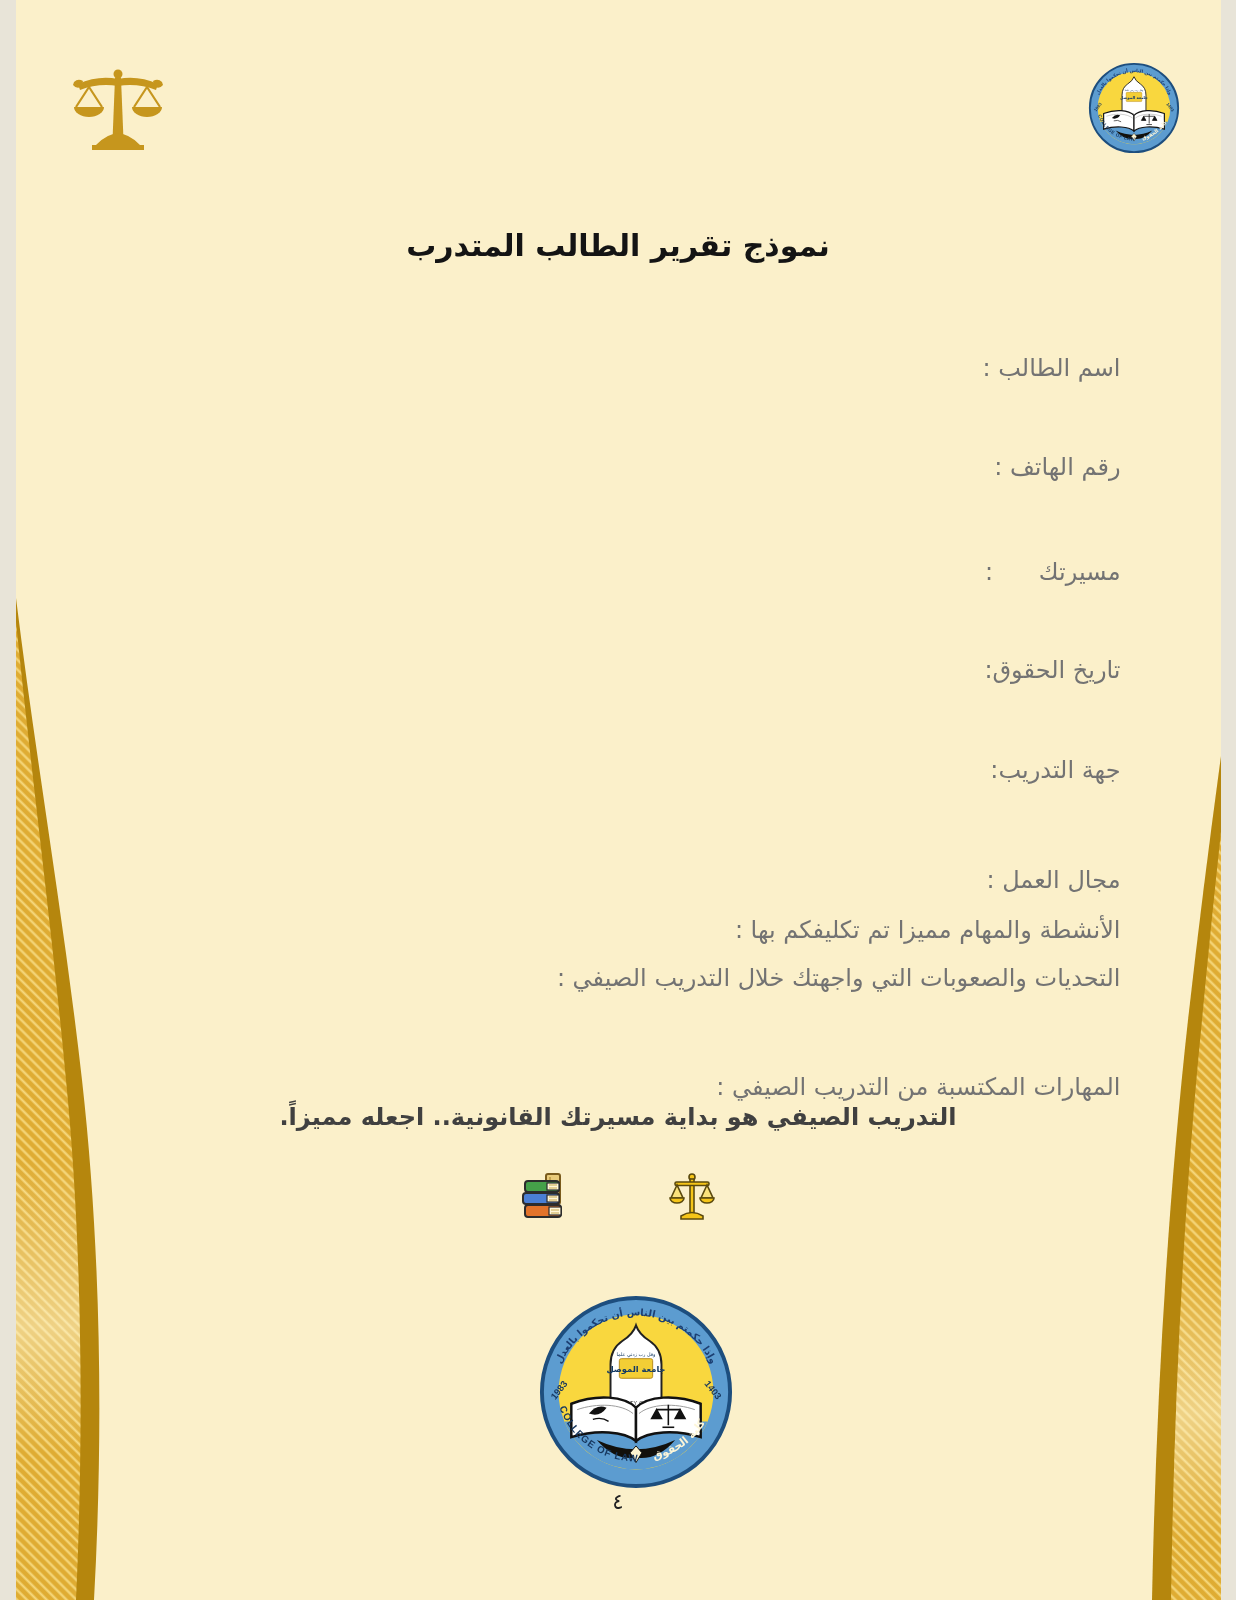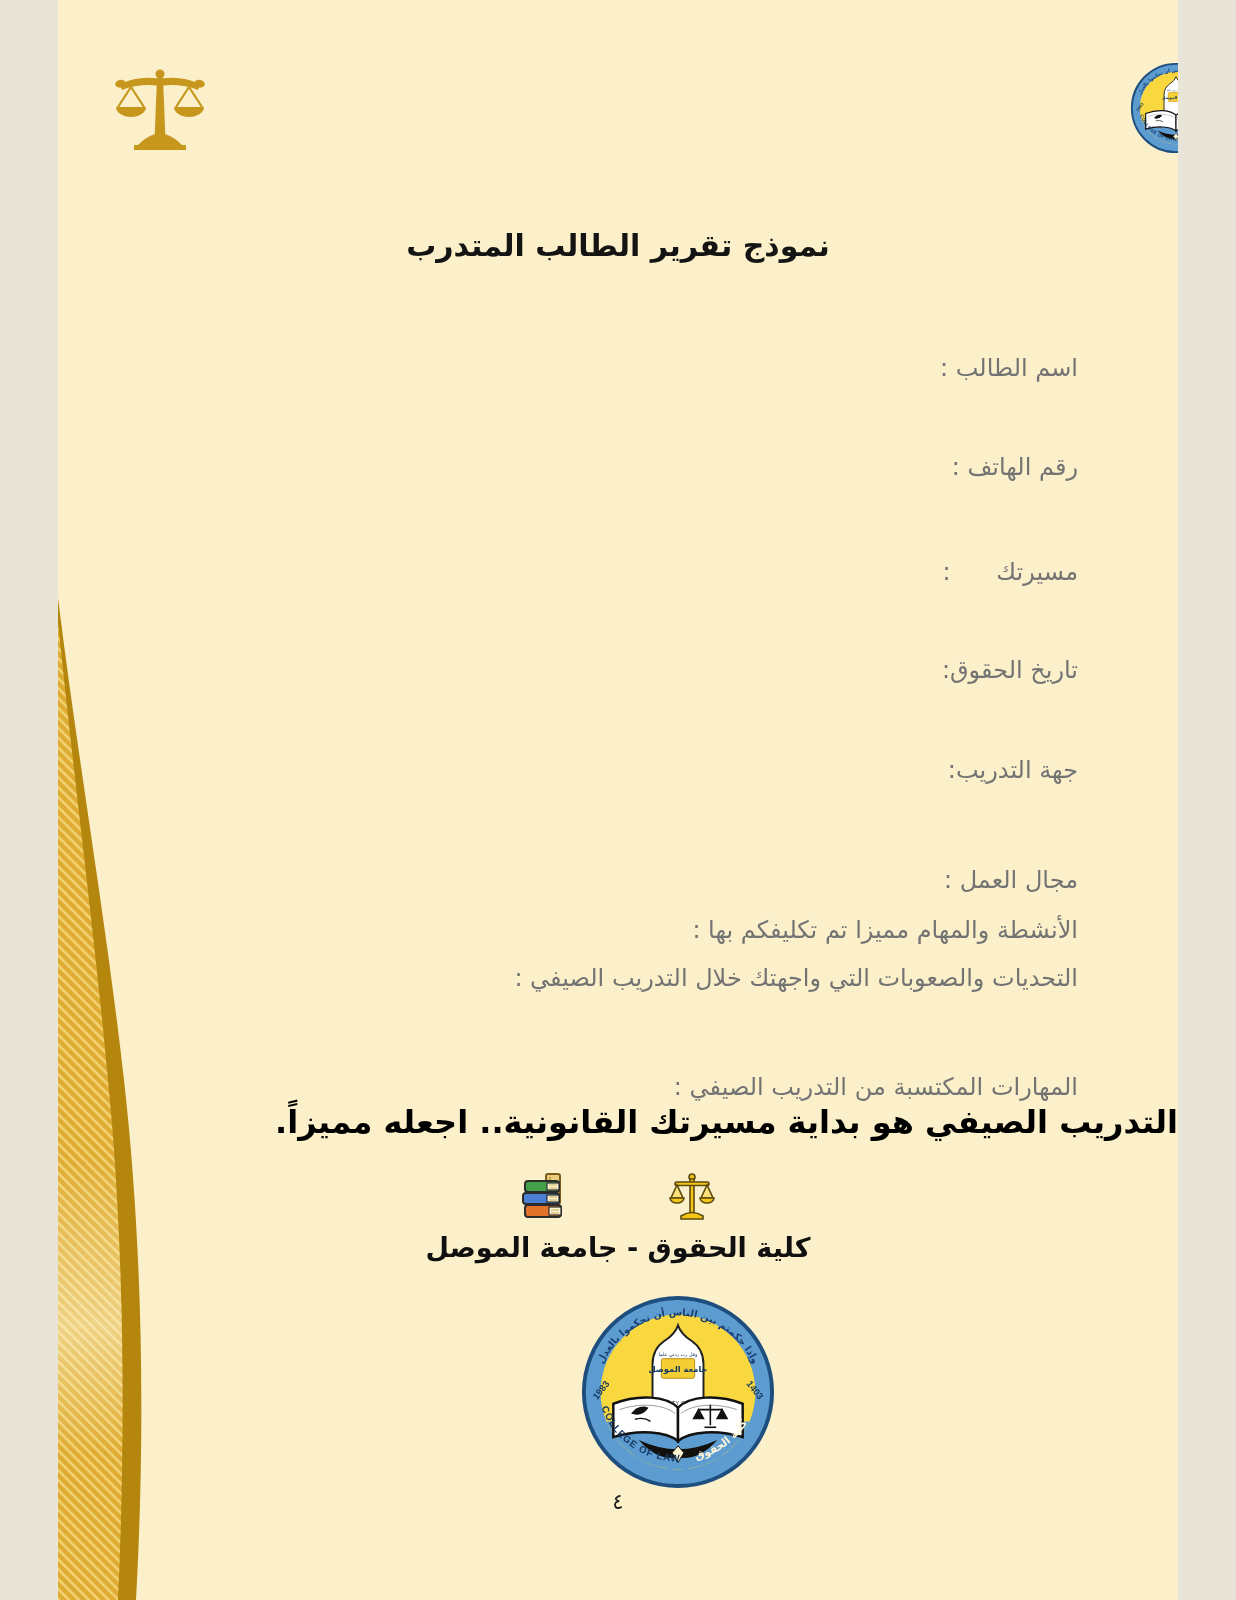--- a/index.html
+++ b/index.html
@@ -1,18 +1,18 @@
 <!DOCTYPE html>
 <html lang="ar"><head>
 <meta charset="utf-8">
 <style>
   html,body{margin:0;padding:0;background:#e8e4d8;}
   #page{
     position:relative;
-    width:1120px;height:1600px;
+    width:1205px;height:1600px;
     margin:0 auto;
     background:#FBF0CA;
     overflow:hidden;
     font-family:"DejaVu Sans",sans-serif;
     color:#111;
   }
   .abs{position:absolute;}
   #edge-decor{position:absolute;left:0;top:0;pointer-events:none;}
   .doc-title{
     top:228px;left:0;width:100%;
@@ -20,22 +20,22 @@
     font-size:30px;font-weight:bold;color:#141414;
   }
   .field-label{
     right:100px;
     direction:rtl;text-align:right;
     font-size:24px;color:#737373;
     white-space:pre;
   }
   .motto{
     top:1103px;left:0;width:100%;
-    text-align:right;direction:rtl;
-    font-size:32px;font-weight:bold;color:#000000;
+    text-align:center;direction:rtl;
+    font-size:24px;font-weight:bold;color:#404040;
   }
   .icons-row{
     top:1172px;left:0;width:100%;
     display:flex;justify-content:center;align-items:center;gap:100px;
   }
   .college-line{
     top:1232px;left:0;width:100%;
     text-align:center;direction:rtl;
     font-size:27px;font-weight:bold;color:#101010;
   }
@@ -190,21 +190,20 @@
         <rect x="23" y="7" width="4" height="34"></rect>
         <rect x="8" y="10" width="34" height="3.5" rx="1.5"></rect>
         <path d="M10,13 L4,26 h12 z M40,13 L34,26 h12 z" fill="#FBE27A"></path>
         <path d="M3,26 a7,5 0 0 0 14,0 z"></path>
         <path d="M33,26 a7,5 0 0 0 14,0 z"></path>
         <path d="M14,44 q11,-7 22,0 l0,3 l-22,0 z"></path>
       </g>
     </svg>
   </div>
 
-  <div class="abs college-line">كلية الحقوق - جامعة الموصل</div>
 
   <svg class="abs logo-bottom" width="196" height="196" viewBox="0 0 200 200">
       <use href="#uom-logo"></use>
     </svg>
 
   <div class="abs page-number">٤</div>
 
 </div>
 
 </body></html>

